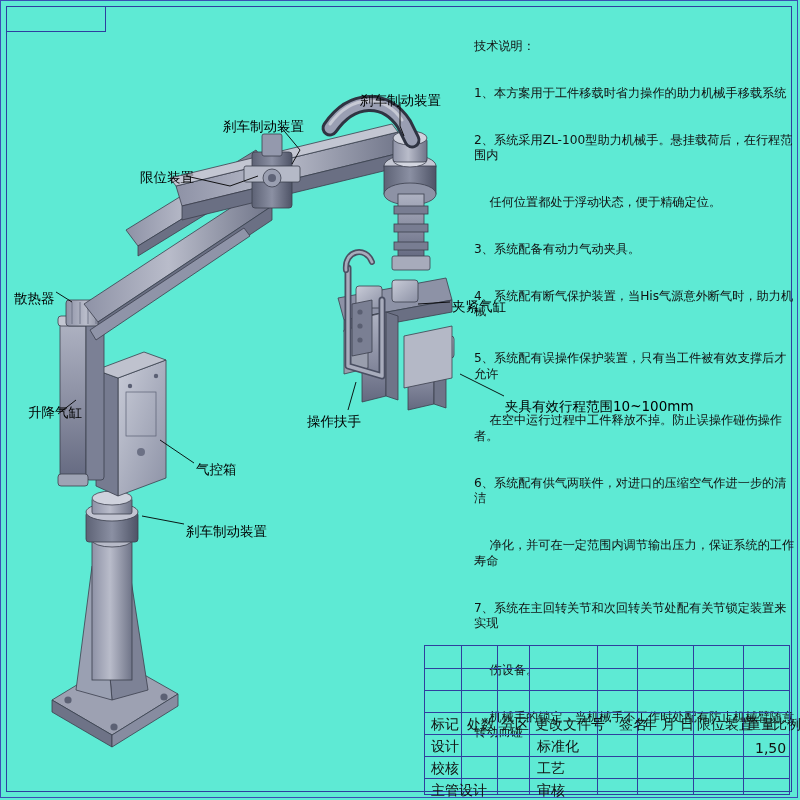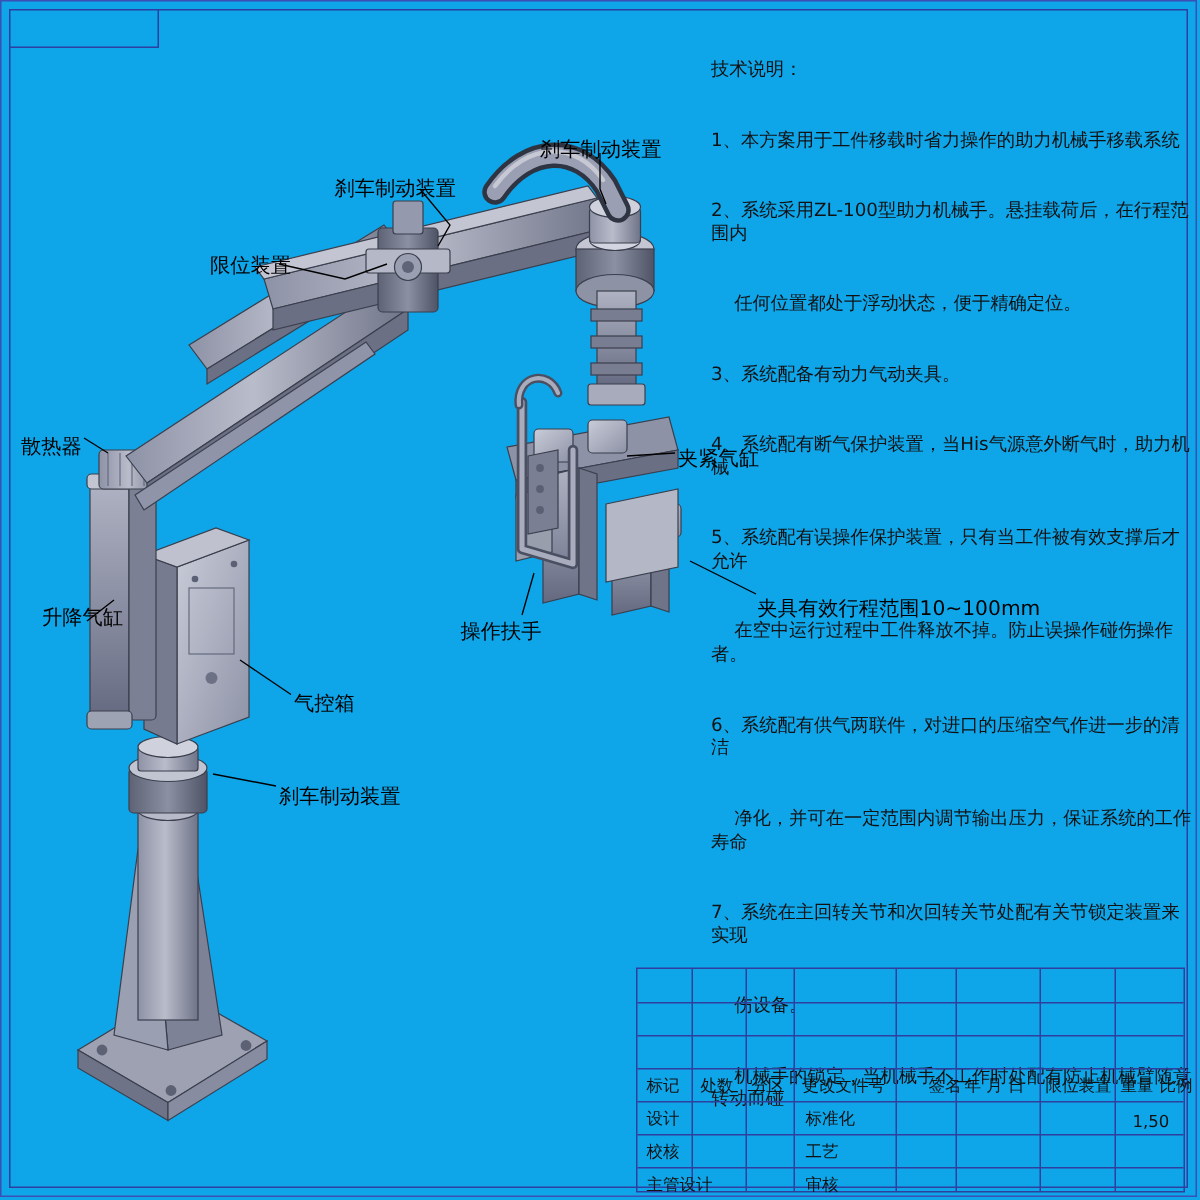--- a/index.html
+++ b/index.html
@@ -4,21 +4,21 @@
 <style>
   html, body {
     margin: 0;
     padding: 0;
     background: #ffffff;
   }
   #page {
     position: relative;
     width: 800px;
     height: 800px;
-    background: #0ea5e9;
+    background: #5eead4;
     overflow: hidden;
     font-family: "DejaVu Sans", "Liberation Sans", sans-serif;
   }
   
   .frame-outer {
     position: absolute;
     left: 0px; top: 0px;
     width: 798px; height: 798px;
     border: 1px solid #3b4fb5;
     box-sizing: border-box;
@@ -82,21 +82,21 @@
     left: 0; top: 0; right: 0; bottom: 0;
   }
   .tb-line {
     position: absolute;
     background: #2f3f9e;
   }
   .tb-h { height: 1px; left: 0; right: 0; }
   .tb-v { width: 1px; top: 0; bottom: 0; }
   .tb-cell {
     position: absolute;
-    font-size: 11px;
+    font-size: 14px;
     color: #111;
     line-height: 12px;
     white-space: nowrap;
   }
 </style>
 </head>
 <body>
 
 <div id="page">
 

